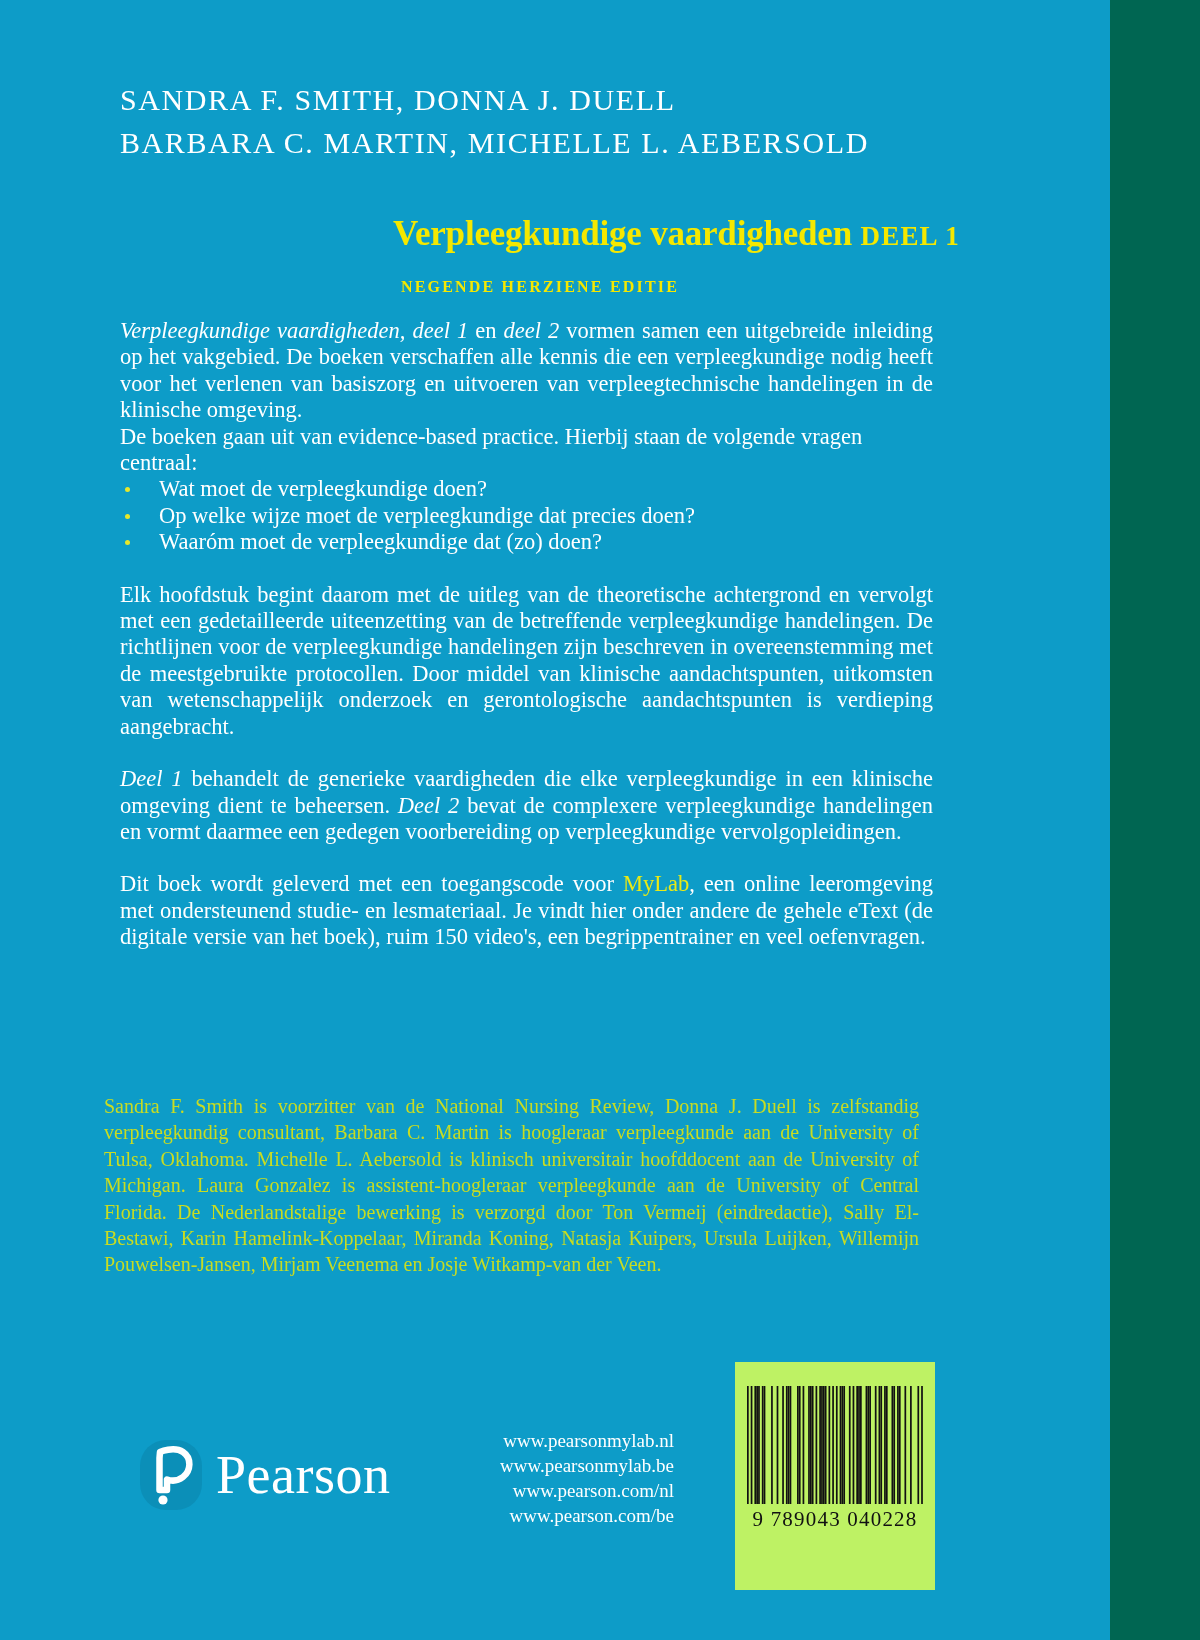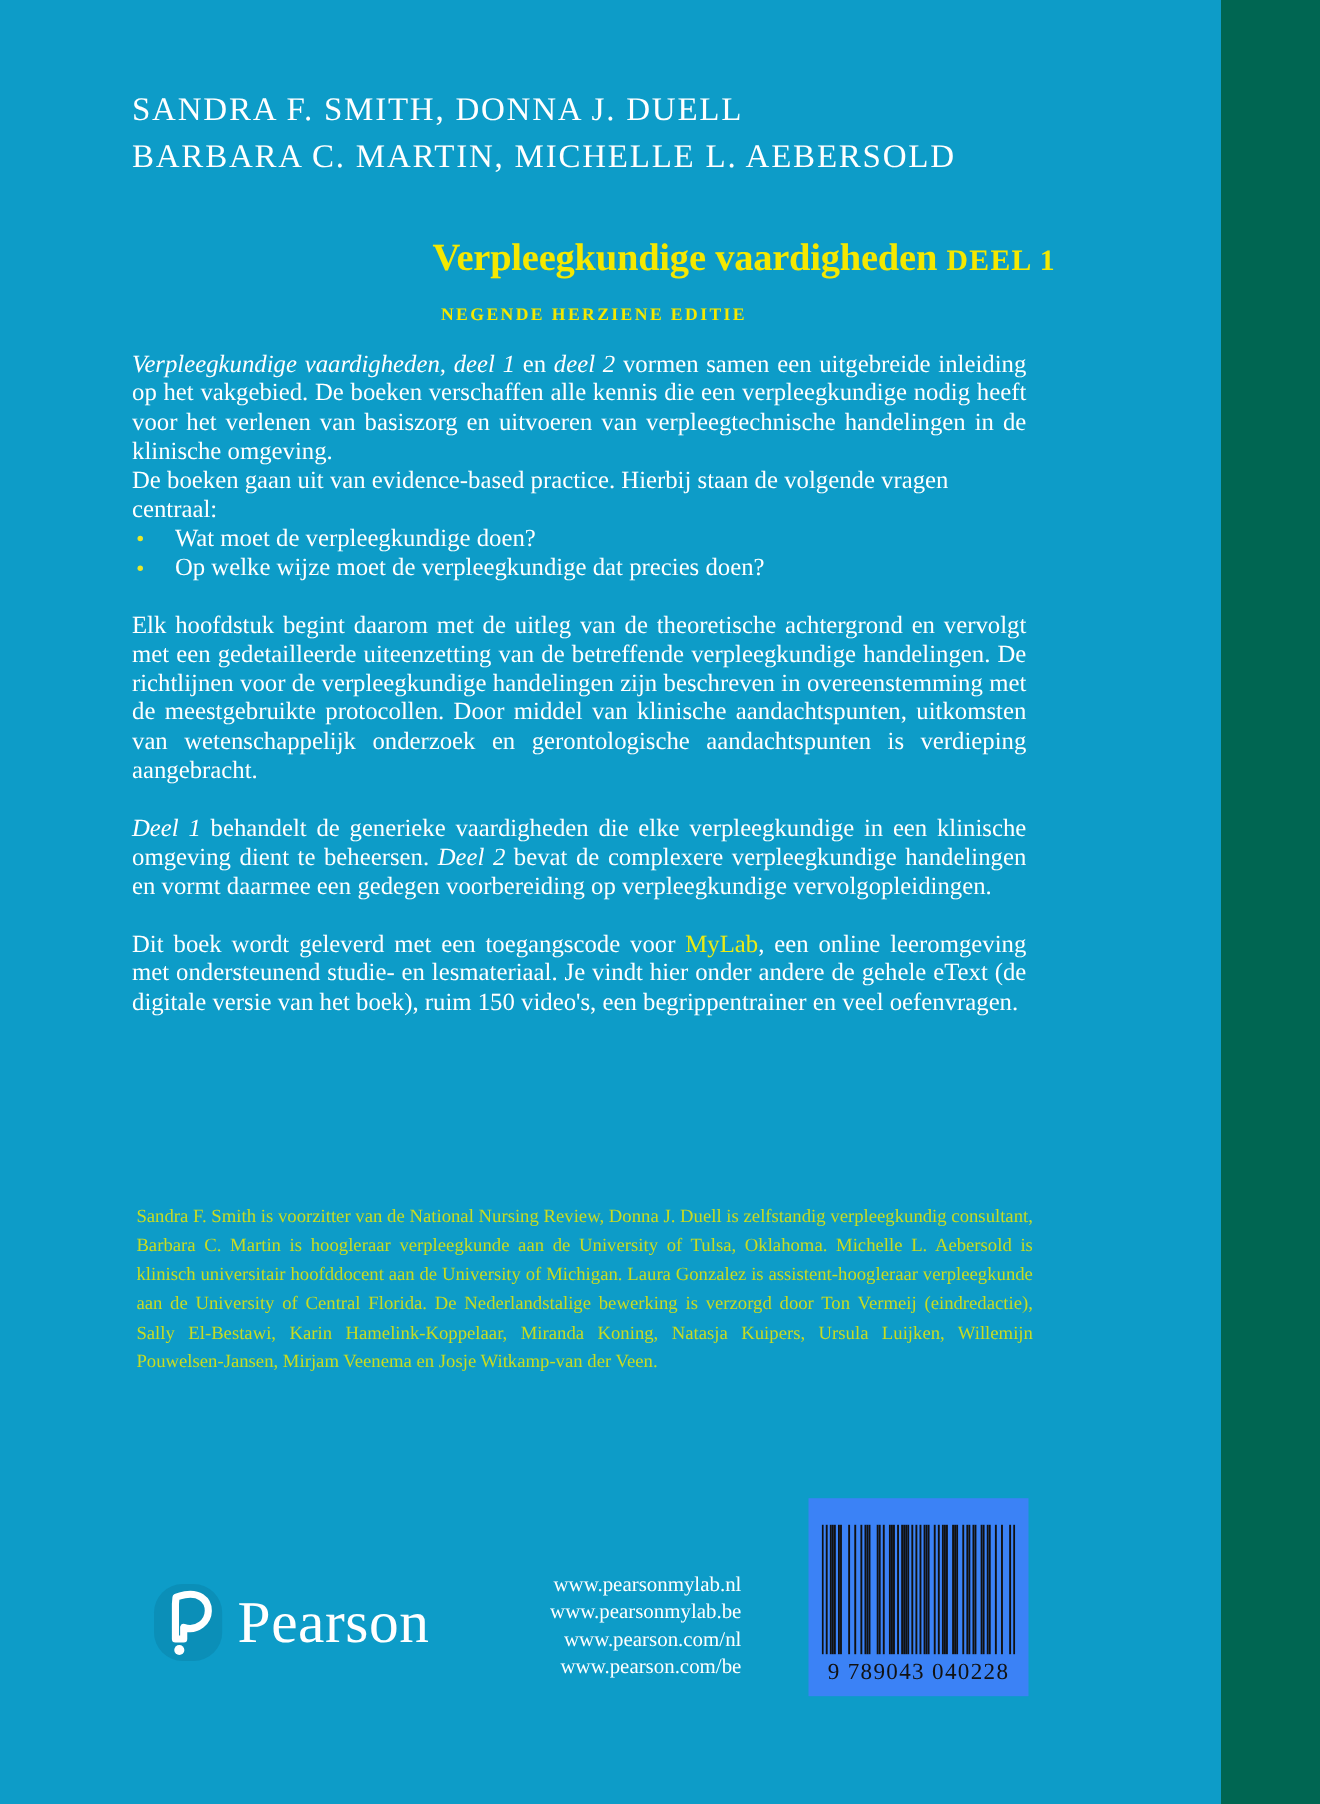--- a/index.html
+++ b/index.html
@@ -131,24 +131,24 @@
     width: 5px;
     height: 5px;
     border-radius: 50%;
     background: #e7e72a;
   }
 
   
   .bio {
     position: absolute;
     top: 1093px;
-    left: 124px;
+    left: 104px;
     width: 815px;
     color: #c8dc22;
-    font-size: 17px;
+    font-size: 20px;
     line-height: 26.4px;
     text-align: justify;
   }
   .bio p { margin: 0; text-align: justify; }
 
   
   .pearson-logo {
     position: absolute;
     left: 140px;
     top: 1440px;
@@ -190,22 +190,22 @@
     text-align: right;
   }
   .urls div { white-space: nowrap; }
 
   
   .barcode-box {
     position: absolute;
     left: 735px;
     top: 1362px;
     width: 200px;
-    height: 180px;
-    background: #3b82f6;
+    height: 228px;
+    background: #bef264;
     box-sizing: border-box;
     padding: 16px 12px 8px 12px;
   }
   .barcode-bars {
     width: 176px;
     height: 118px;
     margin: 8px auto 0 auto;
     display: block;
   }
   .barcode-num {
@@ -238,20 +238,21 @@
 
   <div class="body-copy">
 
     <p><em>Verpleegkundige vaardigheden, deel 1</em><span> en </span><em>deel 2</em><span> vormen samen een uitgebreide inleiding op het vakgebied. De boeken verschaffen alle kennis die een verpleegkundige nodig heeft voor het verlenen van basiszorg en uitvoeren van verpleegtechnische handelingen in de klinische omgeving.</span></p>
 
     <p class="last-left">De boeken gaan uit van evidence-based practice. Hierbij staan de volgende vragen centraal:</p>
 
     <ul class="qlist">
       <li><span class="dot"></span><span>Wat moet de verpleegkundige doen?</span></li>
       <li><span class="dot"></span><span>Op welke wijze moet de verpleegkundige dat precies doen?</span></li>
+      <li><span class="dot"></span><span>Waaróm moet de verpleegkundige dat (zo) doen?</span></li>
     </ul>
 
     <div class="gap"></div>
 
     <p>Elk hoofdstuk begint daarom met de uitleg van de theoretische achtergrond en vervolgt met een gedetailleerde uiteenzetting van de betreffende verpleegkundige handelingen. De richtlijnen voor de verpleegkundige handelingen zijn beschreven in overeenstemming met de meestgebruikte protocollen. Door middel van klinische aandachtspunten, uitkomsten van wetenschappelijk onderzoek en gerontologische aandachtspunten is verdieping aangebracht.</p>
 
     <div class="gap"></div>
 
 
     <p><em>Deel 1</em><span> behandelt de generieke vaardigheden die elke verpleegkundige in een klinische omgeving dient te beheersen. </span><em>Deel 2</em><span> bevat de complexere verpleegkundige handelingen en vormt daarmee een gedegen voorbereiding op verpleegkundige vervolgopleidingen.</span></p>

